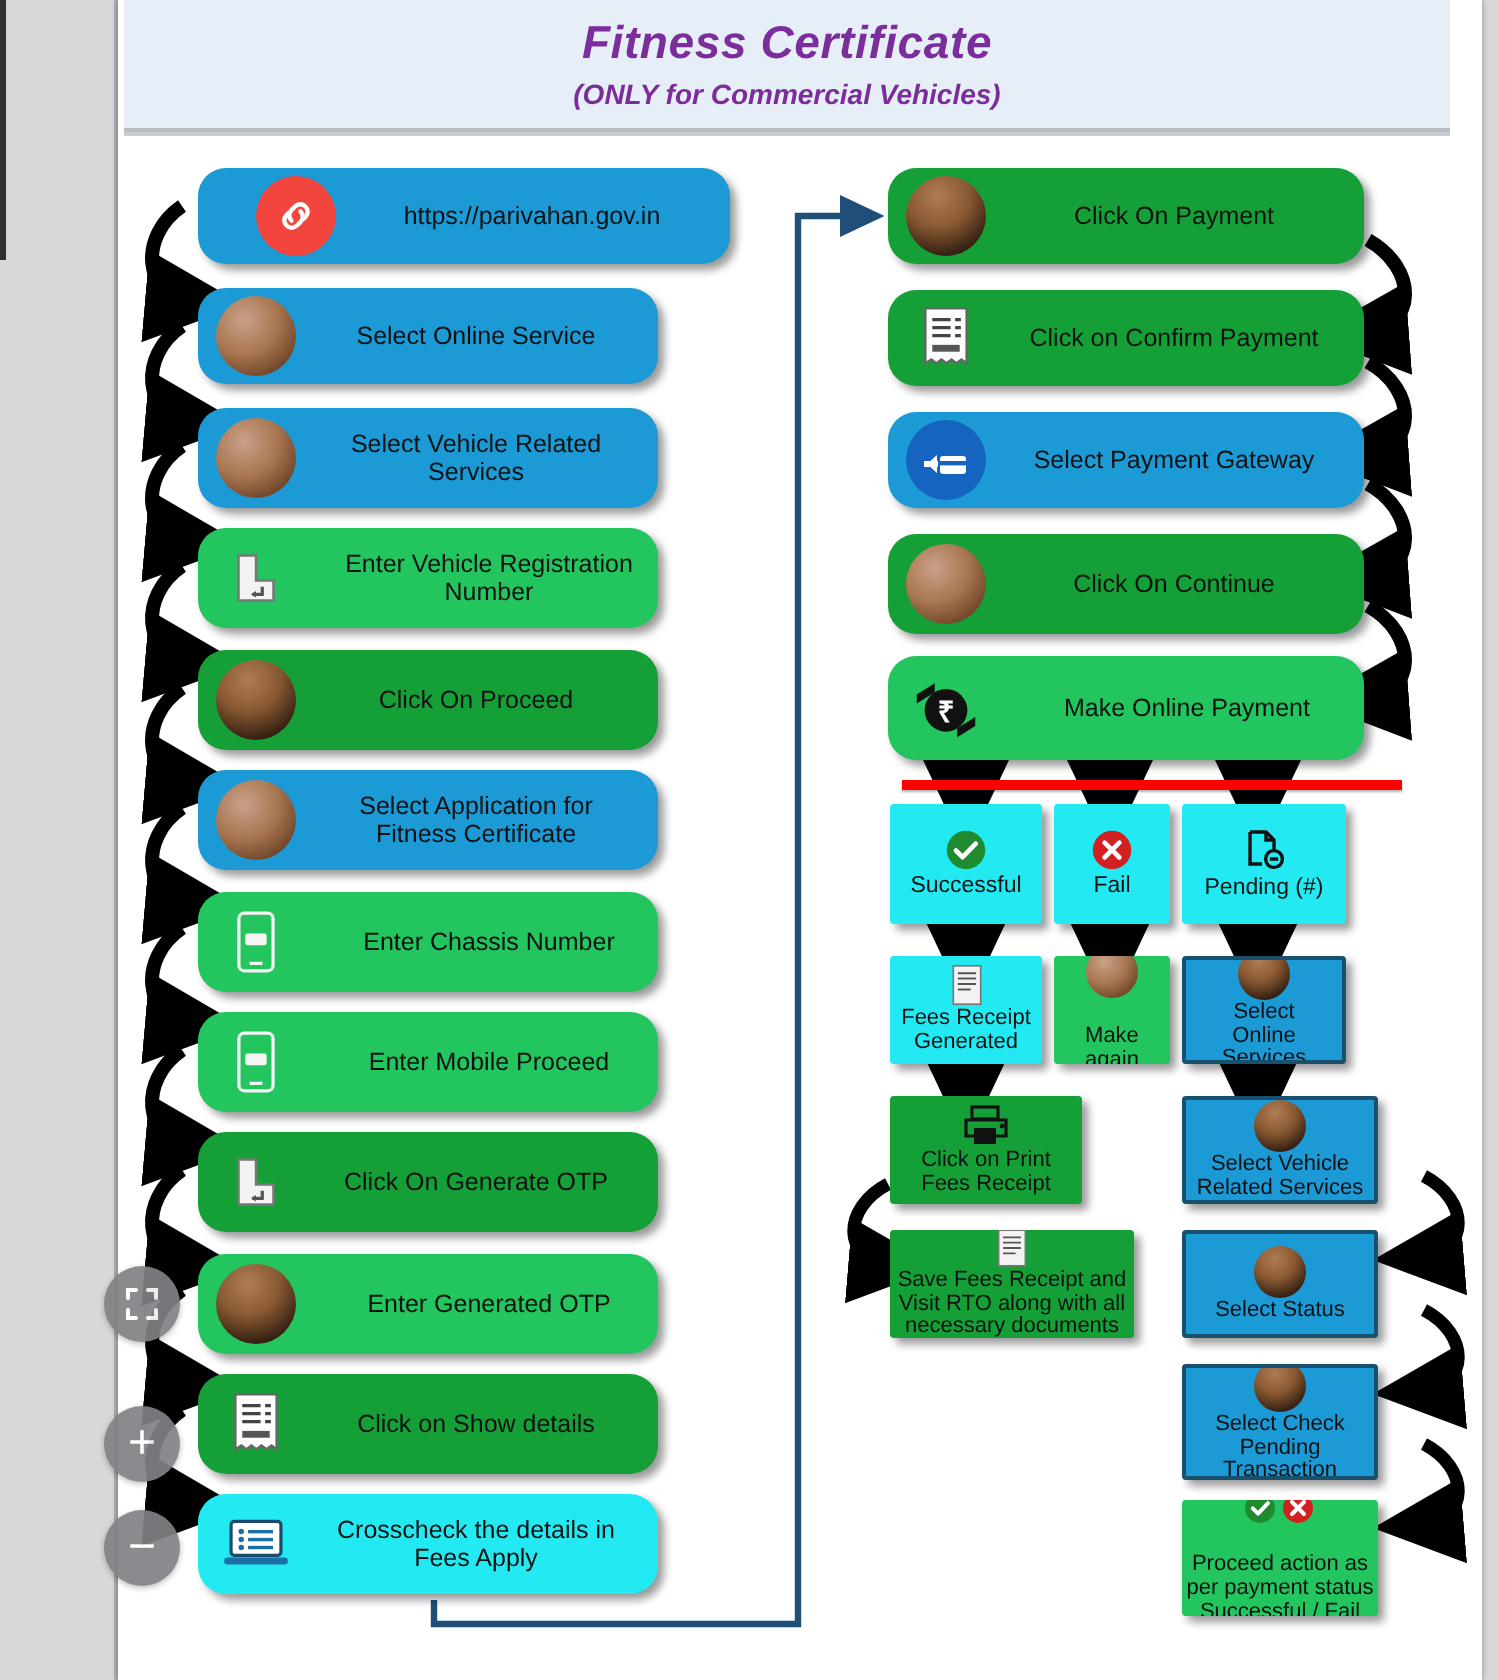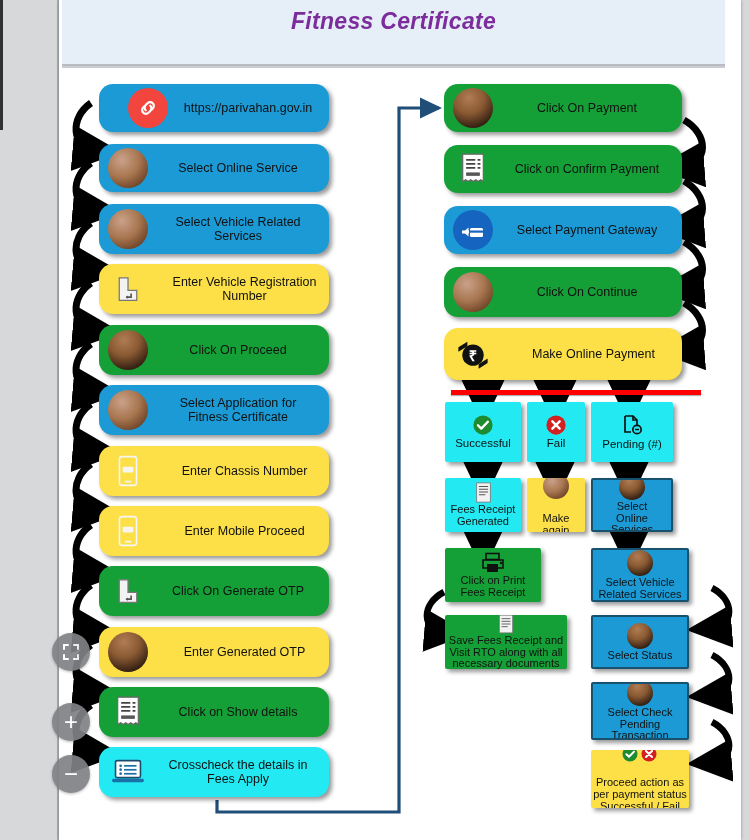--- a/index.html
+++ b/index.html
@@ -62,21 +62,21 @@
     padding: 0 6px 0 2px;
     white-space: pre-line;
     color: #111;
   }
   .node .ico {
     width: 46px; height: 46px; flex: 0 0 46px;
     margin-left: 6px;
     display: flex; align-items: center; justify-content: center;
   }
   .c-blue   { background: #1B9AD6; }
-  .c-orange { background: #fde047; gap: 13px; }
+  .c-orange { background: #22c55e; gap: 13px; }
   .c-green  { background: #15A037; }
   .c-cyan   { background: #23EAF2; }
   .bordered { border: 2px solid #18516e; }
 
   
   .snode {
     position: absolute;
     border-radius: 2px;
     box-shadow: 3px 3px 4px rgba(0,0,0,.40);
     display: flex; flex-direction: column;
@@ -152,20 +152,21 @@
 <div id="viewer">
 
   <div class="gutter-left"></div>
   <div class="edge-dark"></div>
   <div class="gutter-right"></div>
 
   <div id="page">
 
     <div id="header-band">
       <div class="title-main">Fitness Certificate</div>
+      <div class="title-sub">(ONLY for Commercial Vehicles)</div>
     </div>
 
     <svg class="curve" style="left:0;top:0;width:682px;height:840px;">
       <defs>
         <marker id="bhead" markerWidth="7" markerHeight="7" refX="3.2" refY="3.3" orient="auto">
           <path d="M0,0 L7,3.3 L0,6.6 Z" fill="#000"></path>
         </marker>
         <marker id="nhead" markerWidth="7" markerHeight="7" refX="6" refY="3.3" orient="auto">
           <path d="M0,0 L7,3.3 L0,6.6 Z" fill="#1F4E79"></path>
         </marker>
@@ -217,21 +218,21 @@
       <g stroke="#000" stroke-width="7" fill="none" marker-end="url(#bhead)">
         <path d="M424,532 L424,546"></path>
         <path d="M570,532 L570,546"></path>
       </g>
 
       <g stroke="#1F4E79" stroke-width="3.2" fill="none" marker-end="url(#nhead)">
         <path d="M158,800 L158,812 L340,812 L340,108 L380,108"></path>
       </g>
     </svg>
 
-    <div class="node c-blue" style="left:40px;  top:84px;  width:230px; height:48px;padding-left:20px;">
+    <div class="node c-blue" style="left:40px;  top:84px;  width:266px; height:48px;padding-left:20px;">
       <span class="ico">
         <span class="circ redlink">
           <svg width="22" height="22" viewBox="0 0 24 24" fill="none" stroke="#fff" stroke-width="2.4" stroke-linecap="round">
             <path d="M9.5 14.5a4 4 0 0 1 0-5.7l2-2a4 4 0 0 1 5.7 5.7l-1 1"></path>
             <path d="M14.5 9.5a4 4 0 0 1 0 5.7l-2 2a4 4 0 0 1-5.7-5.7l1-1"></path>
           </svg>
         </span>
       </span>
       <span class="lbl">https://parivahan.gov.in</span>
     </div>

